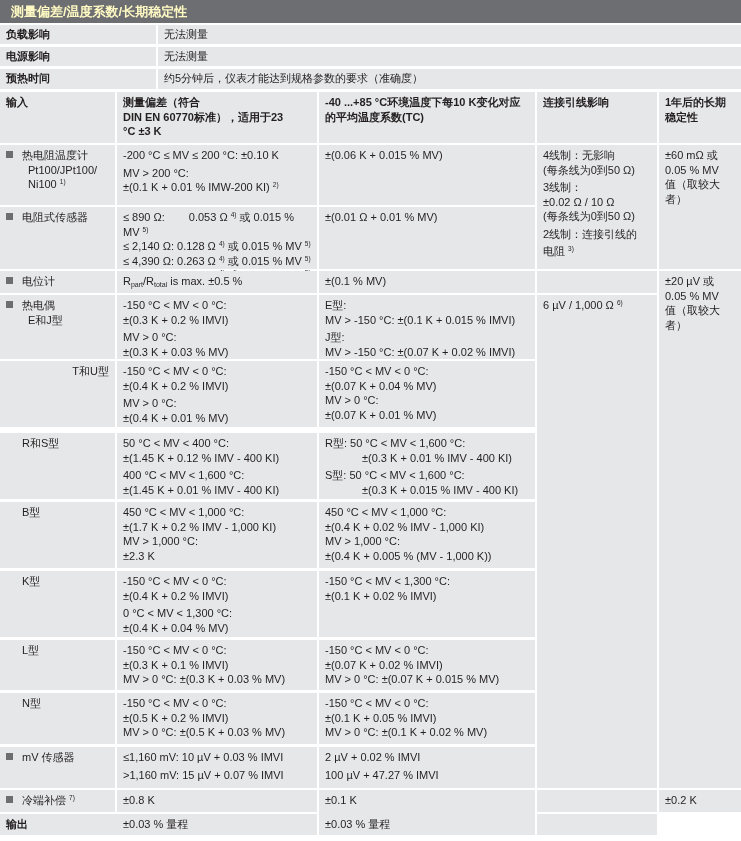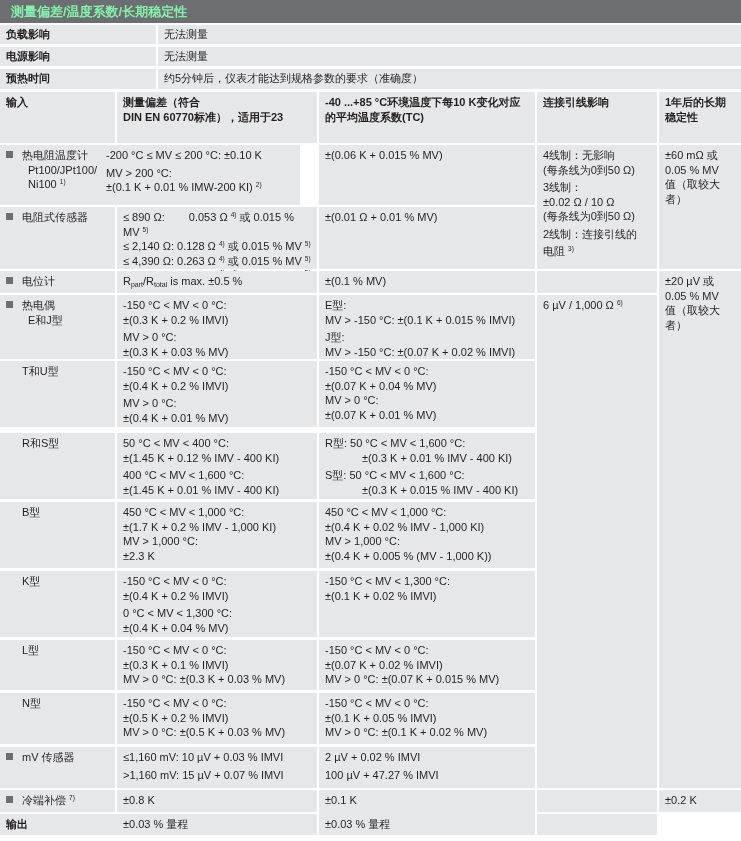--- a/index.html
+++ b/index.html
@@ -1,17 +1,17 @@
 <!DOCTYPE html>
 <html><head>
 <meta charset="utf-8">
 <style>
   html, body { margin:0; padding:0; background:#ffffff; }
   body { width:741px; height:841px; overflow:hidden; font-family:"Liberation Sans", "DejaVu Sans", sans-serif; color:#231f20; }
-  .title-bar { position:absolute; left:0; top:0; width:741px; height:23px; background:#6d6e71; color:#86efac; font-weight:bold; font-size:13px; line-height:23px; padding-left:11px; box-sizing:border-box; }
+  .title-bar { position:absolute; left:0; top:0; width:741px; height:23px; background:#6d6e71; color:#fef9c3; font-weight:bold; font-size:13px; line-height:23px; padding-left:11px; box-sizing:border-box; }
   .c { position:absolute; background:#e6e7e8; font-size:11px; line-height:14.5px; box-sizing:border-box; padding:3px 6px 8px 6px; }
   .b { font-weight:bold; }
   .bullet { display:inline-block; width:7px; height:7px; background:#6d6e71; margin-right:9px; vertical-align:1px; }
   .ind { padding-left:22px; }
   .sp { height:3px; }
   sup, .sup { font-size:6.5px; vertical-align:4px; line-height:0; }
   sub, .sub { font-size:7px; vertical-align:-2px; line-height:0; }
   .tab { display:inline-block; width:24px; }
 </style>
 </head>
@@ -23,37 +23,38 @@
 <div class="c" style="left:158px;top:25px;width:583px;height:19px;padding-top:2px;">无法测量</div>
 <div class="c b" style="left:0;top:47px;width:156px;height:19px;padding-top:2px;">电源影响</div>
 <div class="c" style="left:158px;top:47px;width:583px;height:19px;padding-top:2px;">无法测量</div>
 <div class="c b" style="left:0;top:69px;width:156px;height:20px;padding-top:2px;">预热时间</div>
 <div class="c" style="left:158px;top:69px;width:583px;height:20px;padding-top:2px;">约5分钟后，仪表才能达到规格参数的要求（准确度）</div>
 
 <div class="c b" style="left:0;top:92px;width:115px;height:51px;">输入</div>
 <div class="c b" style="left:117px;top:92px;width:200px;height:51px;">
   <div>测量偏差（符合</div>
   <div>DIN EN 60770标准），适用于23</div>
+  <div>°C ±3 K</div>
 </div>
 <div class="c b" style="left:319px;top:92px;width:216px;height:51px;">
   <div>-40 ...+85 °C环境温度下每10 K变化对应</div>
   <div>的平均温度系数(TC)</div>
 </div>
 <div class="c b" style="left:537px;top:92px;width:120px;height:51px;">连接引线影响</div>
 <div class="c b" style="left:659px;top:92px;width:82px;height:51px;">
   <div>1年后的长期</div>
   <div>稳定性</div>
 </div>
 
 <div class="c" style="left:0;top:145px;width:115px;height:60px;">
   <div><span class="bullet"></span><span>热电阻温度计</span></div>
   <div class="ind">Pt100/JPt100/</div>
   <div class="ind"><span>Ni100</span> <span class="sup">1)</span></div>
 </div>
-<div class="c" style="left:100px;top:145px;width:200px;height:60px;">
+<div class="c" style="left:117px;top:145px;width:200px;height:60px;">
   <div>-200 °C ≤ MV ≤ 200 °C: ±0.10 K</div>
   <div class="sp"></div>
   <div>MV &gt; 200 °C:</div>
   <div><span>±(0.1 K + 0.01 % IMW-200 KI)</span> <span class="sup">2)</span></div>
 </div>
 <div class="c" style="left:319px;top:145px;width:216px;height:60px;">±(0.06 K + 0.015 % MV)</div>
 
 <div class="c" style="left:537px;top:145px;width:120px;height:124px;">
   <div>4线制：无影响</div>
   <div>(每条线为0到50 Ω)</div>
@@ -116,21 +117,21 @@
     <div>±(0.3 K + 0.03 % MV)</div>
 </div>
 <div class="c" style="left:319px;top:295px;width:216px;height:64px;">
   <div>E型:</div>
     <div>MV &gt; -150 °C: ±(0.1 K + 0.015 % IMVI)</div>
     <div class="sp"></div>
   <div>J型:</div>
     <div>MV &gt; -150 °C: ±(0.07 K + 0.02 % IMVI)</div>
 </div>
 
-<div class="c ind" style="left:0;top:361px;width:115px;height:66px;">T和U型</div>
+<div class="c ind" style="left:0;top:361px;width:115px;height:66px;text-align:right;">T和U型</div>
 <div class="c" style="left:117px;top:361px;width:200px;height:66px;">
   <div>-150 °C &lt; MV &lt; 0 °C:</div>
     <div>±(0.4 K + 0.2 % IMVI)</div>
     <div class="sp"></div>
   <div>MV &gt; 0 °C:</div>
     <div>±(0.4 K + 0.01 % MV)</div>
 </div>
 <div class="c" style="left:319px;top:361px;width:216px;height:66px;">
   <div>-150 °C &lt; MV &lt; 0 °C:</div>
     <div>±(0.07 K + 0.04 % MV)</div>

